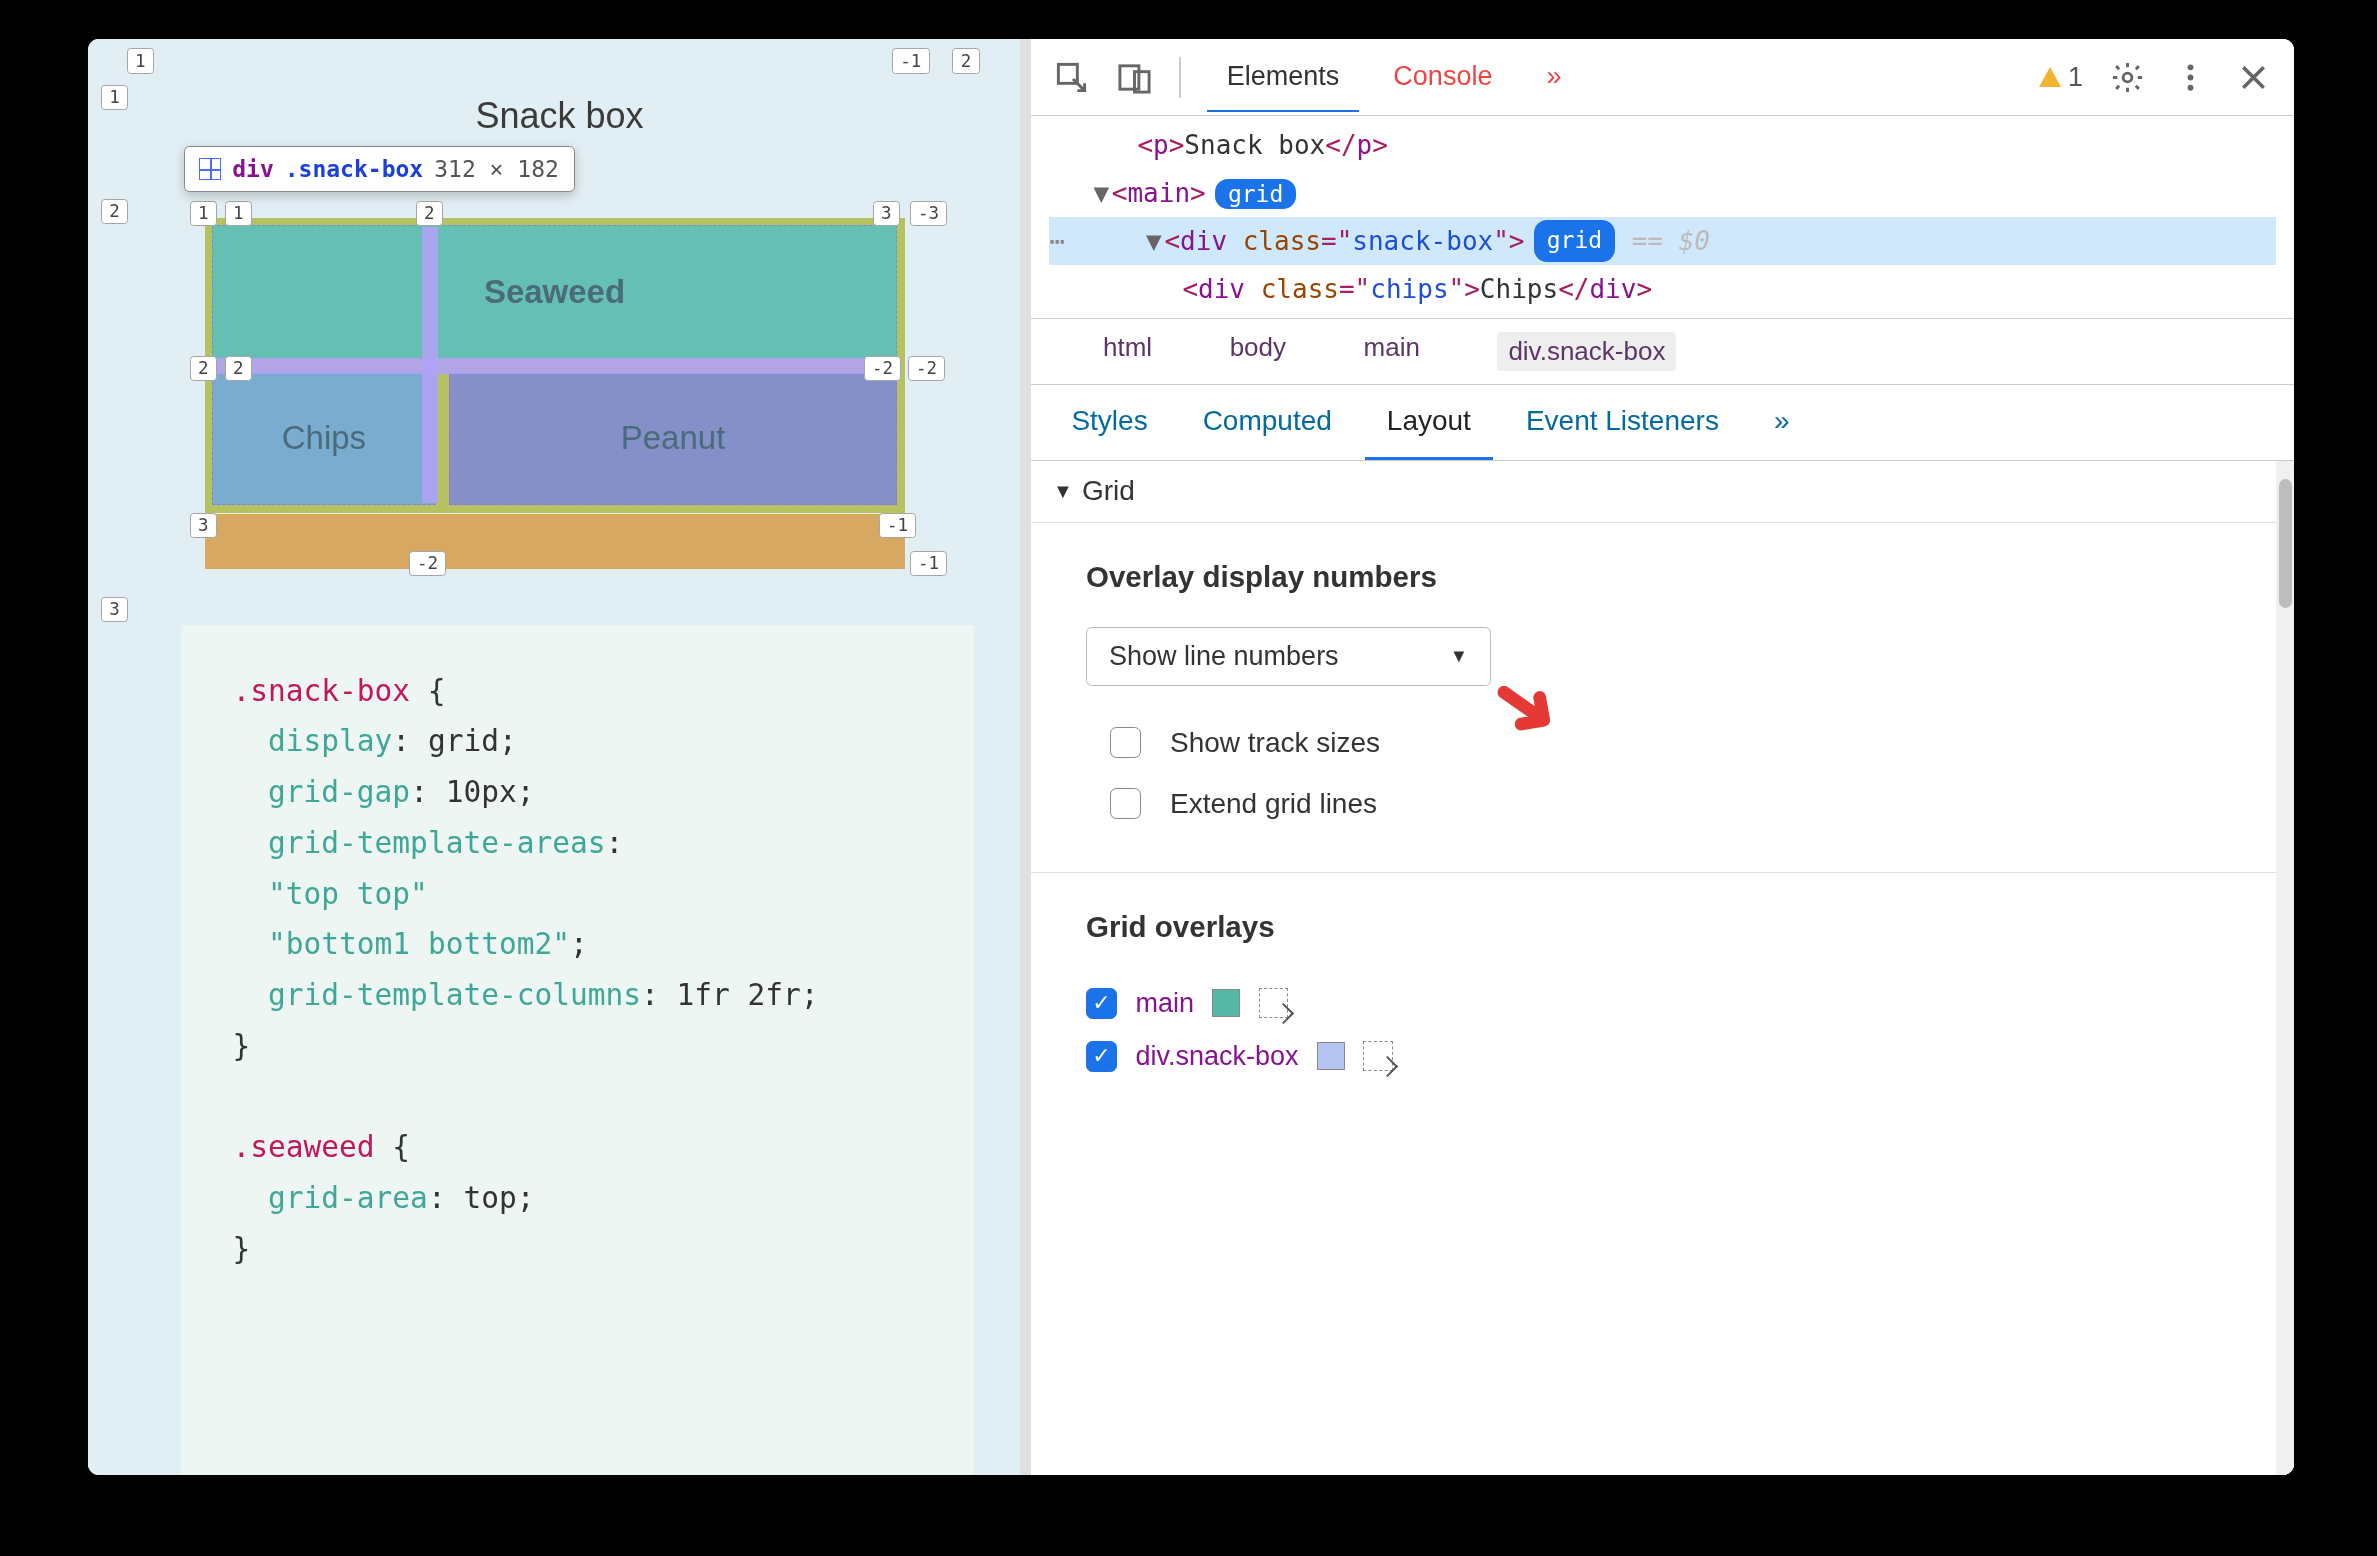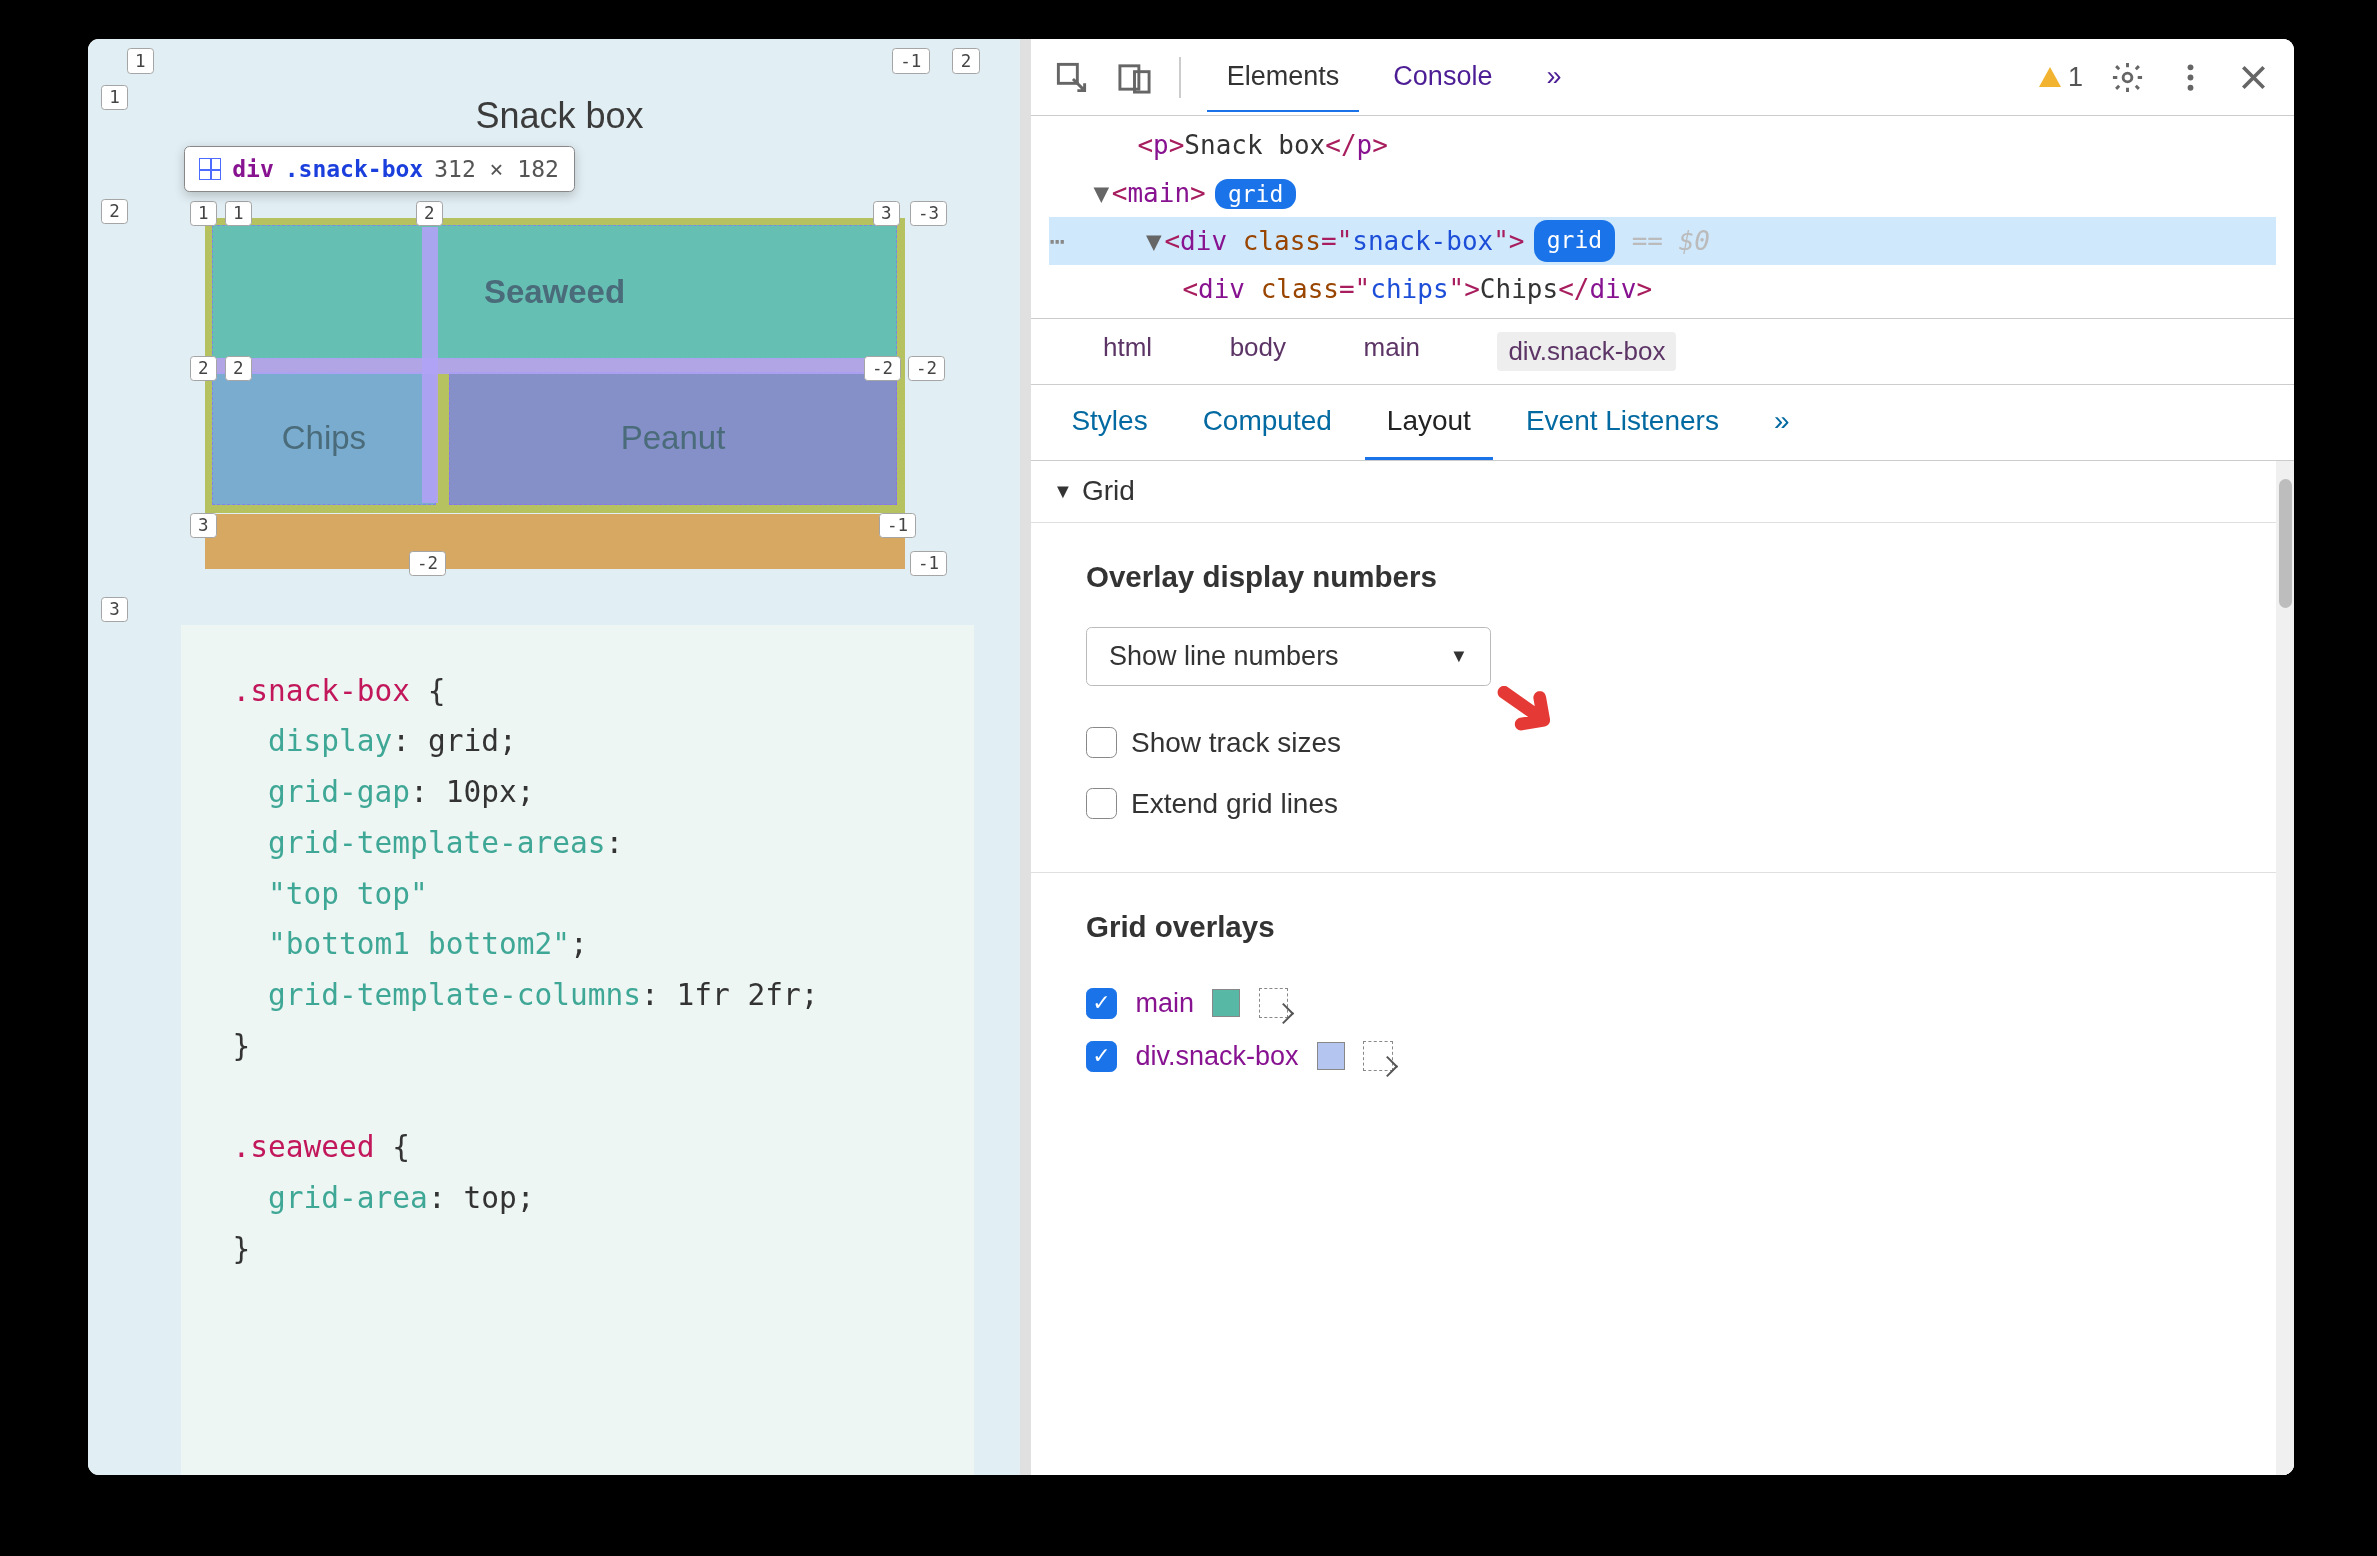--- a/index.html
+++ b/index.html
@@ -41,21 +41,21 @@
 .code-block .sel { color: #c2185b; }
 .code-block .prop { color: #3fa796; }
 .code-block .str { color: #3fa796; }
 
 
 .devtools { flex: 1; background: #fff; display: flex; flex-direction: column; font-size: 27px; color: #333; position: relative; }
 .dt-toolbar { display:flex; align-items:center; gap: 26px; padding: 9.2px 22px; border-bottom: 0.9px solid #ccc; height: 77px; }
 .tool-icon { width: 37px; height: 37px; display:flex; align-items:center; justify-content:center; color:#666; }
 .tool-icon svg { width: 35px; height: 35px; }
 .dt-toolbar .tabs { display:flex; gap: 14px; }
-.dt-toolbar .tab { padding: 18.4px 20px; color:#4c1d95; cursor:pointer; }
+.dt-toolbar .tab { padding: 18.4px 20px; color:#ef4444; cursor:pointer; }
 .dt-toolbar .tab.active { color:#333; border-bottom: 2.8px solid #1a73e8; }
 .dt-toolbar .spacer { flex:1; }
 .warn-badge { display:flex; align-items:center; gap:7.4px; color:#555; }
 .warn-tri { width:0; height:0; border-left:11px solid transparent; border-right:11px solid transparent; border-bottom:20px solid #f2b430; }
 
 .dom { padding: 5.5px 18.4px; font-family: Menlo, Consolas, monospace; font-size: 26px; line-height: 1.7; border-bottom: 0.9px solid #ccc; }
 .dom .row { padding: 1.8px 0; white-space: nowrap; }
 .dom .tw { display:inline-block; width: 18.4px; color:#666; }
 .dom .pkt { color:#a71d5d; }
 .dom .tg { color:#881391; }
@@ -78,21 +78,21 @@
 .subtabs .stab { padding: 20px 22px; color:#0369a1; cursor:pointer; font-size: 28px; }
 .subtabs .stab.active { color:#222; border-bottom: 3.7px solid #1a73e8; }
 
 .layout-body { flex:1; overflow:auto; padding: 0; color:#333; position: relative; }
 .sect-head { display:flex; align-items:center; gap: 9.2px; padding: 14.7px 22px; font-size: 28px; border-bottom: 0.9px solid #e0e0e0; }
 .sect-head .tw2 { font-size: 20px; }
 .section-pad { padding: 37px 55px; border-bottom: 0.9px solid #e0e0e0; }
 .section-pad h3 { font-size: 29.5px; font-weight: 600; margin-bottom: 33px; }
 .select { display:inline-flex; align-items:center; justify-content:space-between; border: 1.8px solid #bbb; border-radius: 5.5px; padding: 13px 22px; width: 405px; font-size: 27px; margin-bottom: 26px; background:#fff; }
 .select .caret { font-size: 18.4px; }
-.chkrow { display:flex; align-items:center; gap: 14px; font-size: 28px; padding: 14.7px 0; }
+.chkrow { display:flex; align-items:center; gap: 29px; font-size: 28px; padding: 14.7px 0; margin-left: 24px; }
 .chkbox { width: 31px; height: 31px; border: 1.8px solid #888; border-radius: 6.4px; background:#fff; display:flex; align-items:center; justify-content:center; }
 .chkbox.on { background:#1a73e8; border-color:#1a73e8; color:#fff; font-size: 22px; }
 
 .overlay-row { display:flex; align-items:center; gap: 18.4px; padding: 11px 0; font-size: 27px; }
 .overlay-row .name { color:#881391; }
 .swatch { width: 28px; height: 28px; border: 1.8px solid #888; }
 .elpick { width: 29.5px; height: 29.5px; border: 1.8px dashed #888; position: relative; }
 .elpick::after { content:""; position:absolute; width: 13px; height: 13px; border-right:2.8px solid #555; border-bottom:2.8px solid #555; transform: rotate(-45deg); bottom:-3.7px; right:-3.7px; }
 
 .red-arrow { position:absolute; color:#e53935; font-size: 83px; transform: rotate(35deg); font-weight: bold; }

